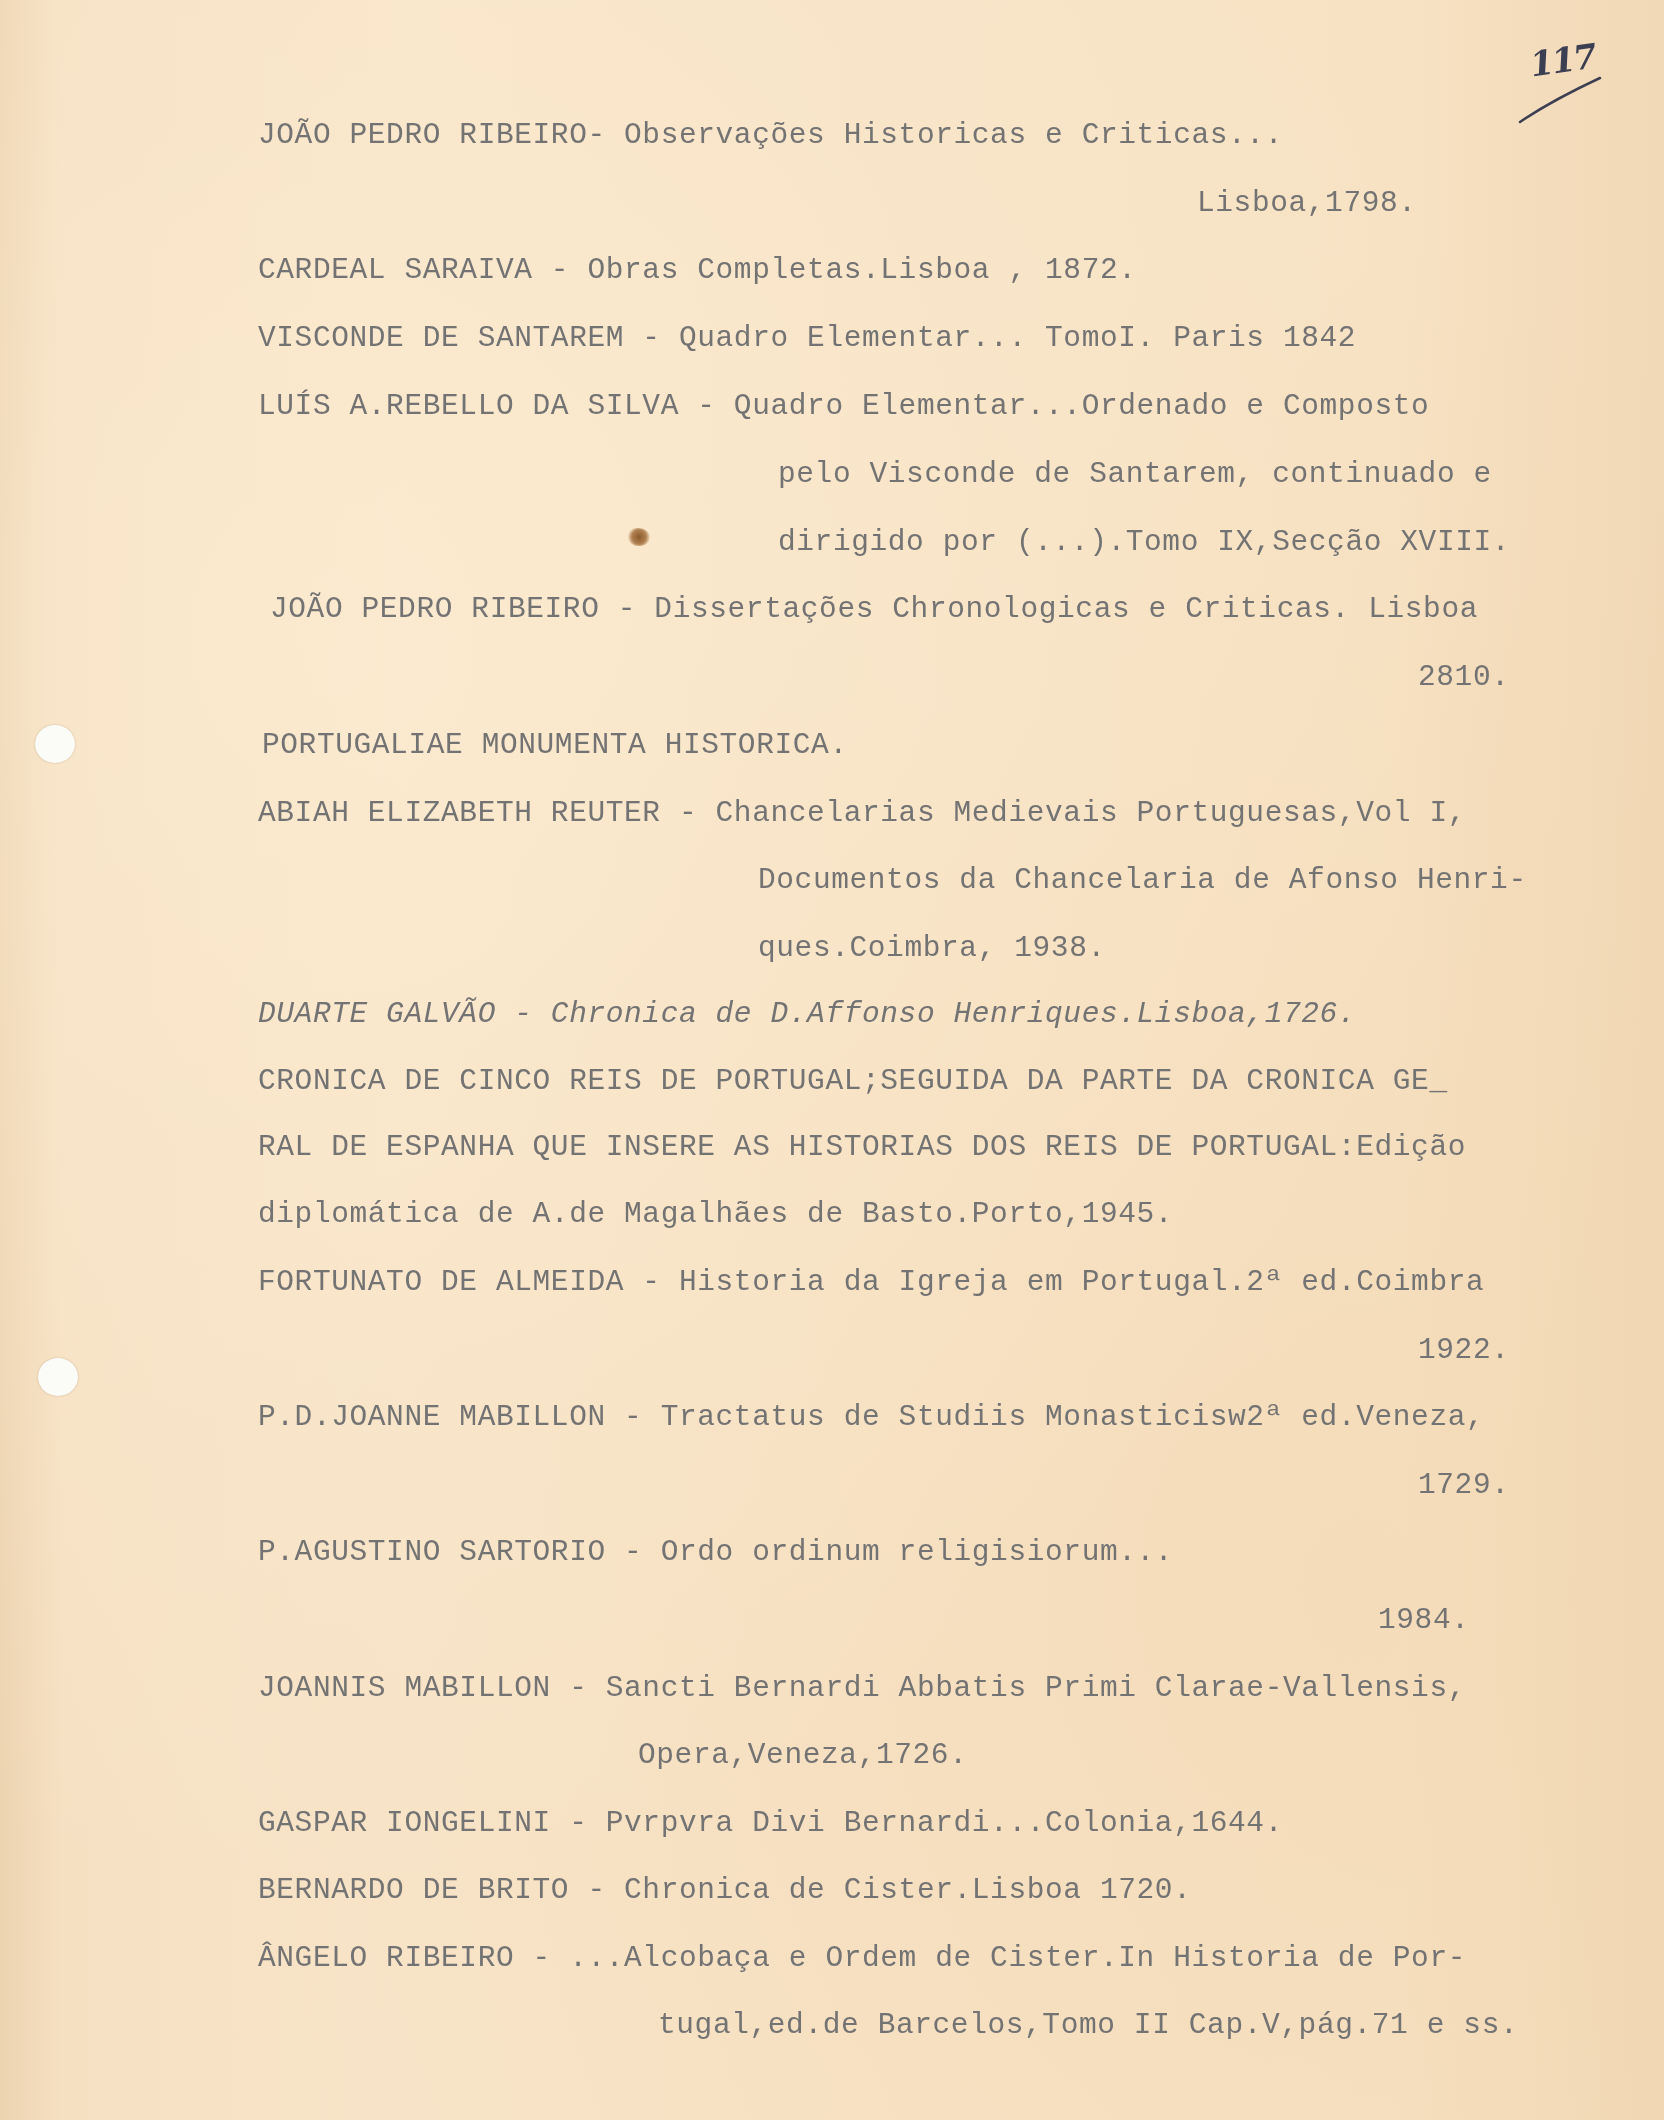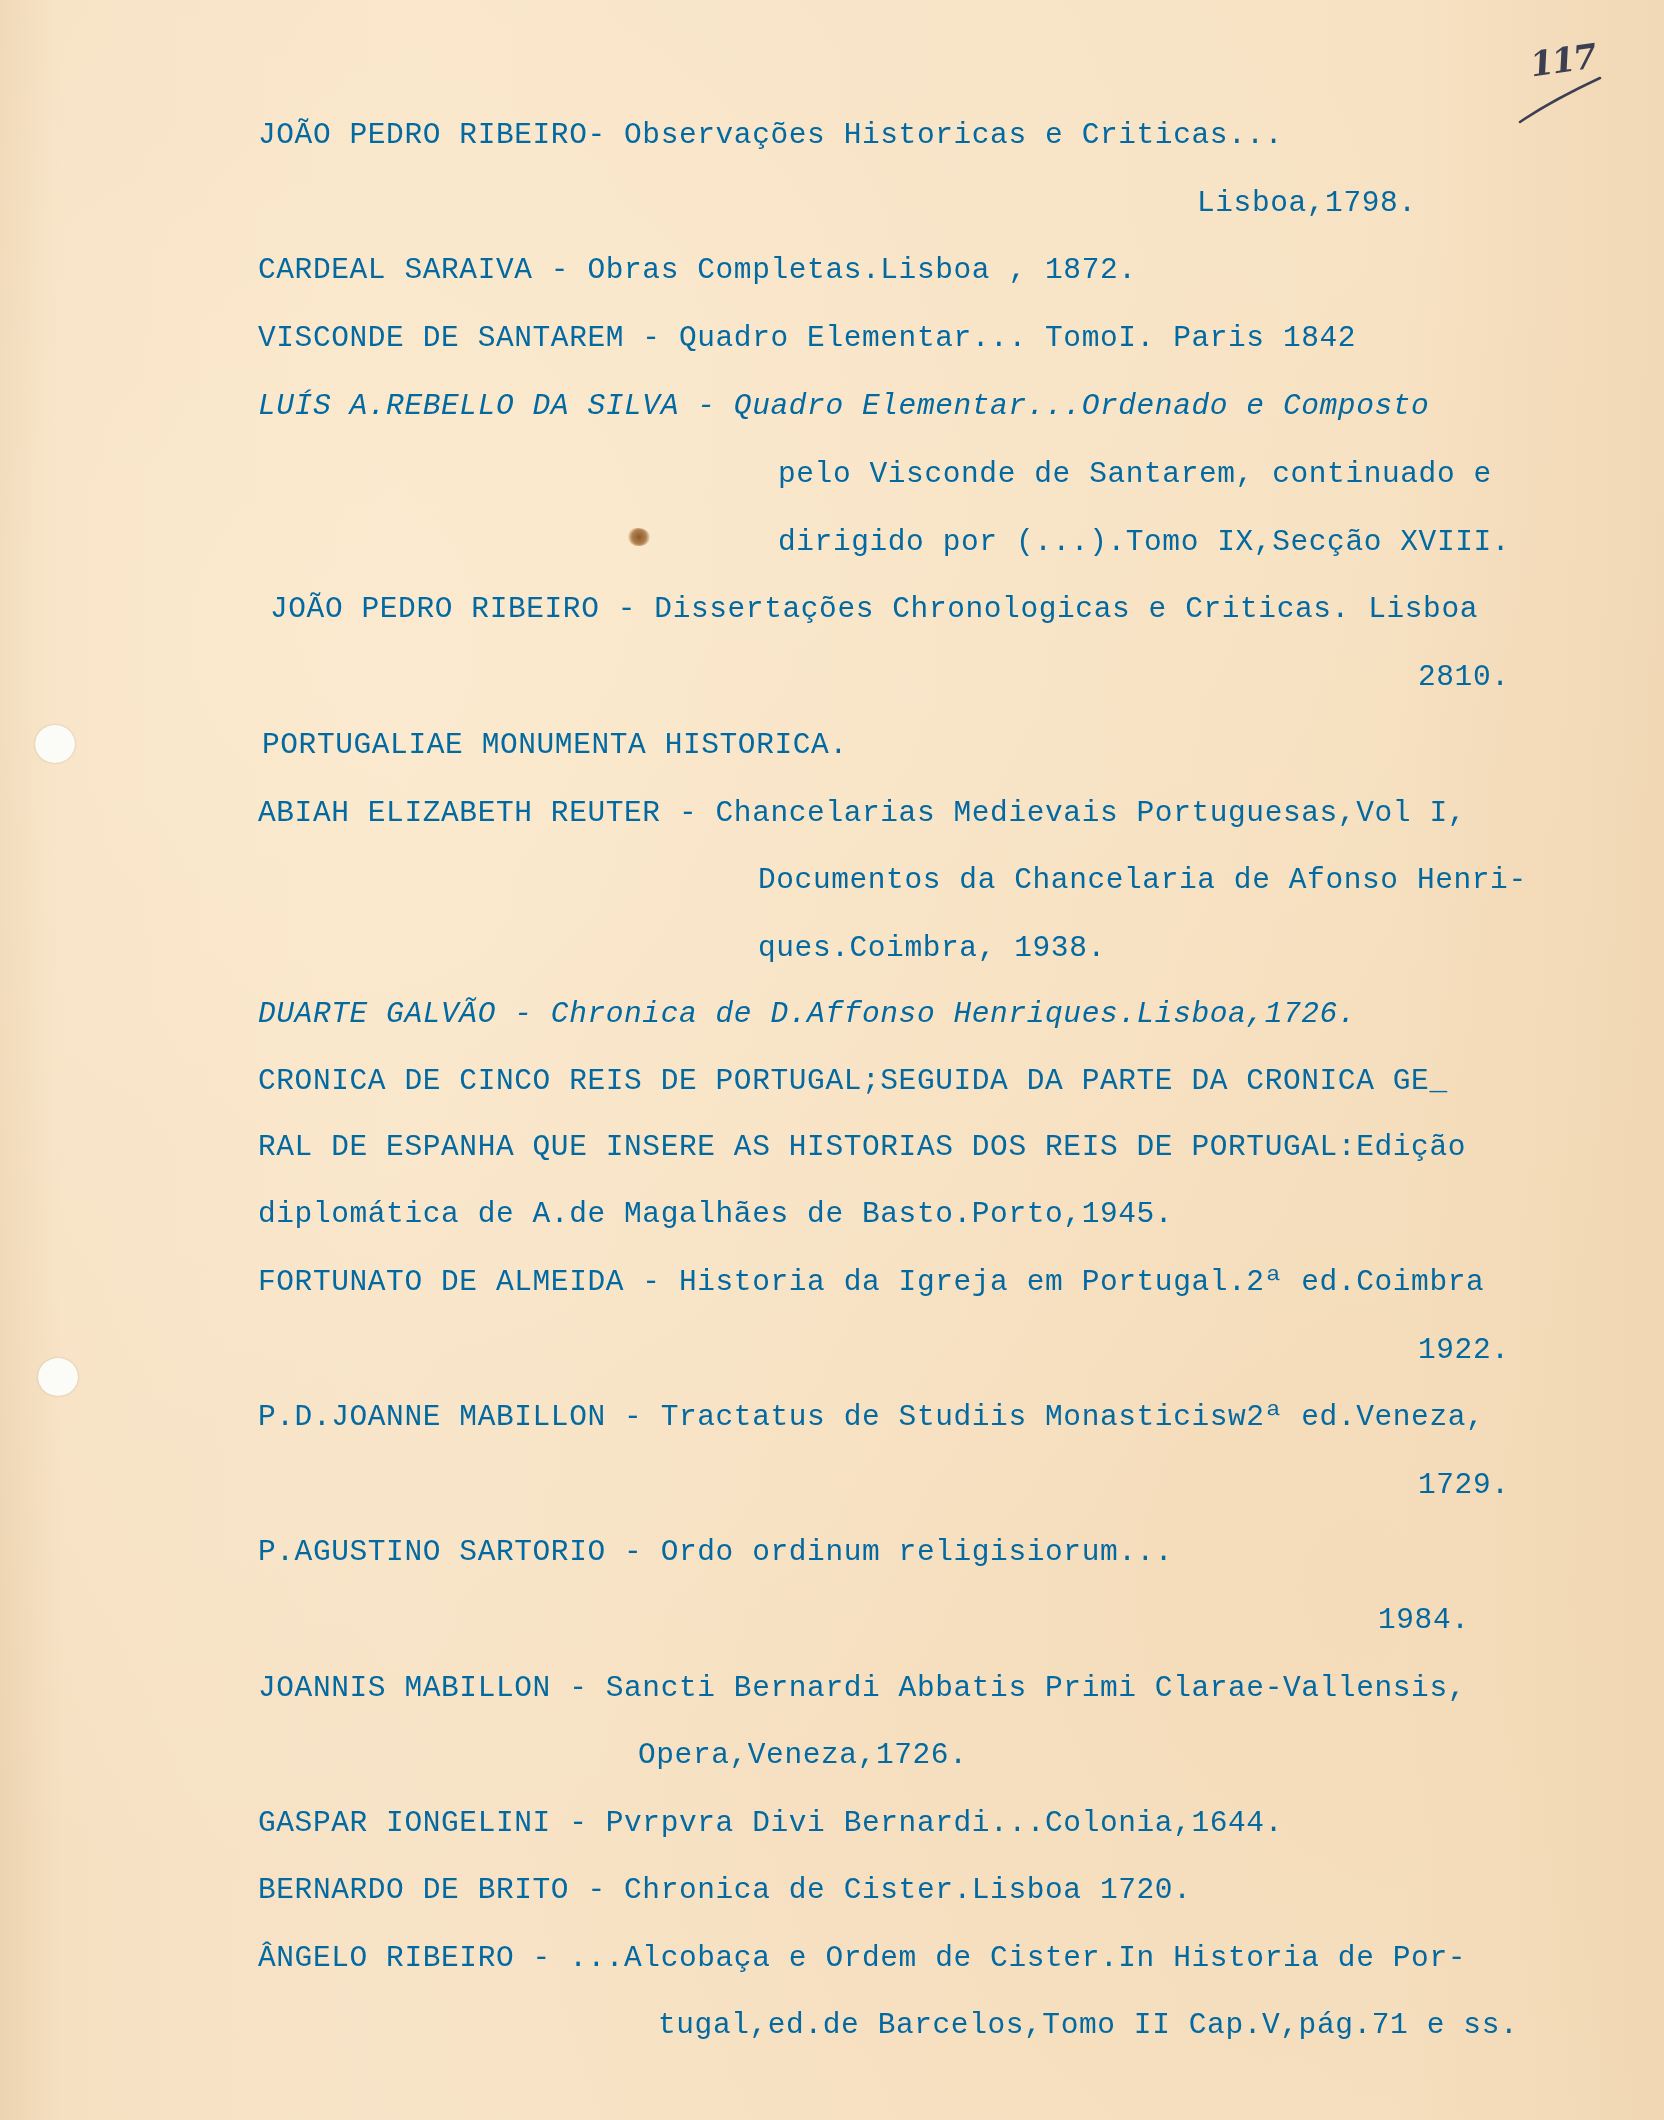--- a/index.html
+++ b/index.html
@@ -19,21 +19,21 @@
       font-size: 34px; color: #3c3e52; transform: rotate(-8deg);
       letter-spacing: -2px;
     }
     .page-number-stroke { position: absolute; left: 1515px; top: 70px; }
     .punch-hole {
       position: absolute; width: 40px; height: 38px; border-radius: 50%;
       background: #fbfbf8; box-shadow: 0 0 2px rgba(160,140,110,0.5);
     }
     .line {
       position: absolute; white-space: pre; font-size: 29.5px; line-height: 34px;
-      letter-spacing: 0.6px; color: #0369a1;
+      letter-spacing: 0.6px; color: #737373;
     }
     .stain {
       position: absolute; left: 628px; top: 528px; width: 22px; height: 18px;
       border-radius: 45% 55% 50% 50%;
       background: radial-gradient(circle, #8a5a2a 0%, #b08050 50%, rgba(200,160,110,0) 80%);
     }
   </style>
 </head>
 <body>
 
@@ -47,21 +47,21 @@
   <div class="punch-hole" style="left:38px; top:1358px;"></div>
   <div class="stain"></div>
 
   <div class="line" style="left:258px; top:118px;">JOÃO PEDRO RIBEIRO- Observações Historicas e Criticas...</div>
   <div class="line" style="left:1197px; top:186px;">Lisboa,1798.</div>
 
   <div class="line" style="left:258px; top:253px;">CARDEAL SARAIVA - Obras Completas.Lisboa , 1872.</div>
 
   <div class="line" style="left:258px; top:321px;">VISCONDE DE SANTAREM - Quadro Elementar... TomoI. Paris 1842</div>
 
-  <div class="line" style="left:258px; top:389px;font-style:italic;">LUÍS A.REBELLO DA SILVA - Quadro Elementar...Ordenado e Composto</div>
+  <div class="line" style="left:258px; top:389px;">LUÍS A.REBELLO DA SILVA - Quadro Elementar...Ordenado e Composto</div>
   <div class="line" style="left:778px; top:457px;">pelo Visconde de Santarem, continuado e</div>
   <div class="line" style="left:778px; top:525px;">dirigido por (...).Tomo IX,Secção XVIII.</div>
 
   <div class="line" style="left:258px; top:592px;margin-left:12px;">JOÃO PEDRO RIBEIRO - Dissertações Chronologicas e Criticas. Lisboa</div>
   <div class="line" style="left:1418px; top:660px;">2810.</div>
 
   <div class="line" style="left:262px; top:728px;">PORTUGALIAE MONUMENTA HISTORICA.</div>
 
   <div class="line" style="left:258px; top:796px;">ABIAH ELIZABETH REUTER - Chancelarias Medievais Portuguesas,Vol I,</div>
   <div class="line" style="left:758px; top:863px;">Documentos da Chancelaria de Afonso Henri-</div>

